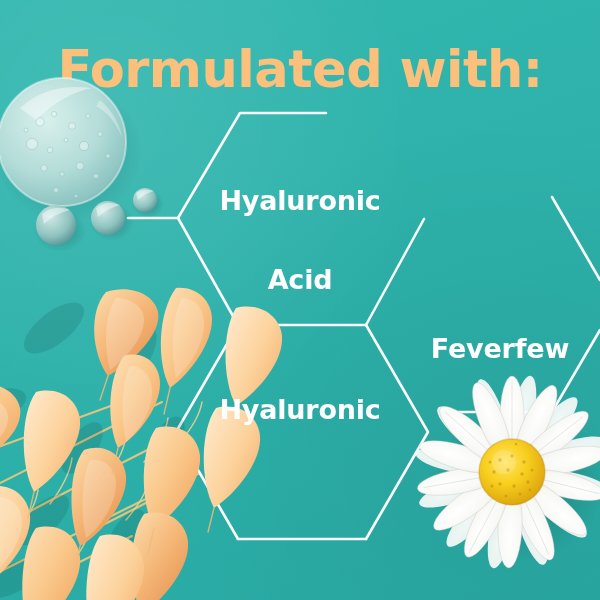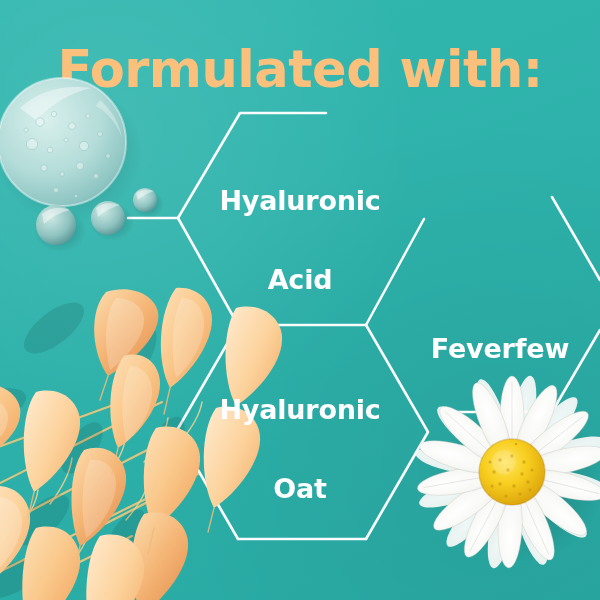--- a/index.html
+++ b/index.html
@@ -432,16 +432,15 @@
     <span>Hyaluronic</span>
     <span class="l2">Acid</span>
   </div>
 
   <div class="label" id="label-feverfew">
     <span class="l2">Feverfew</span>
   </div>
 
   <div class="label" id="label-oat">
     <span>Hyaluronic</span>
-    <span class="l2">Oat</span>
   </div>
 
 </div>
 
 </body></html>

